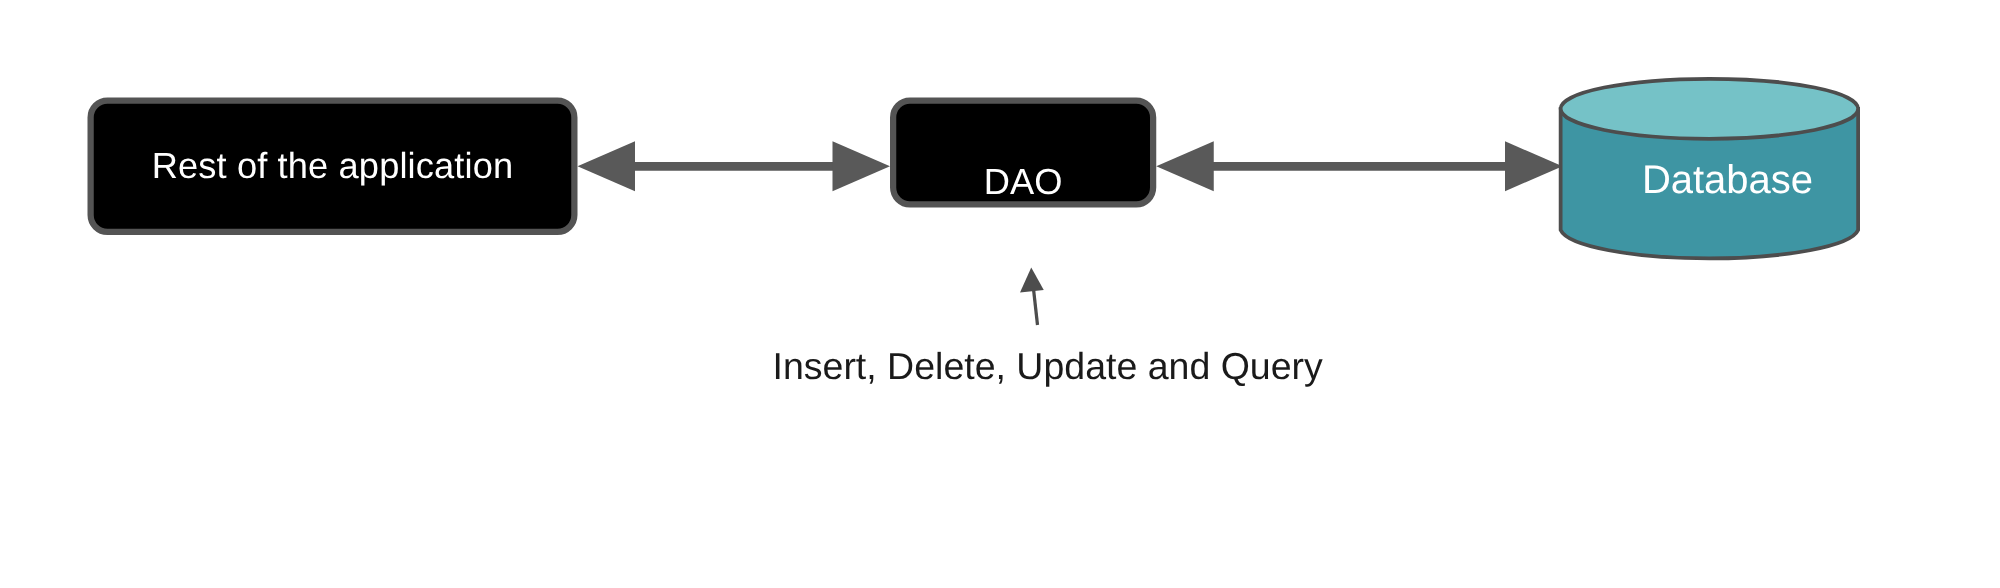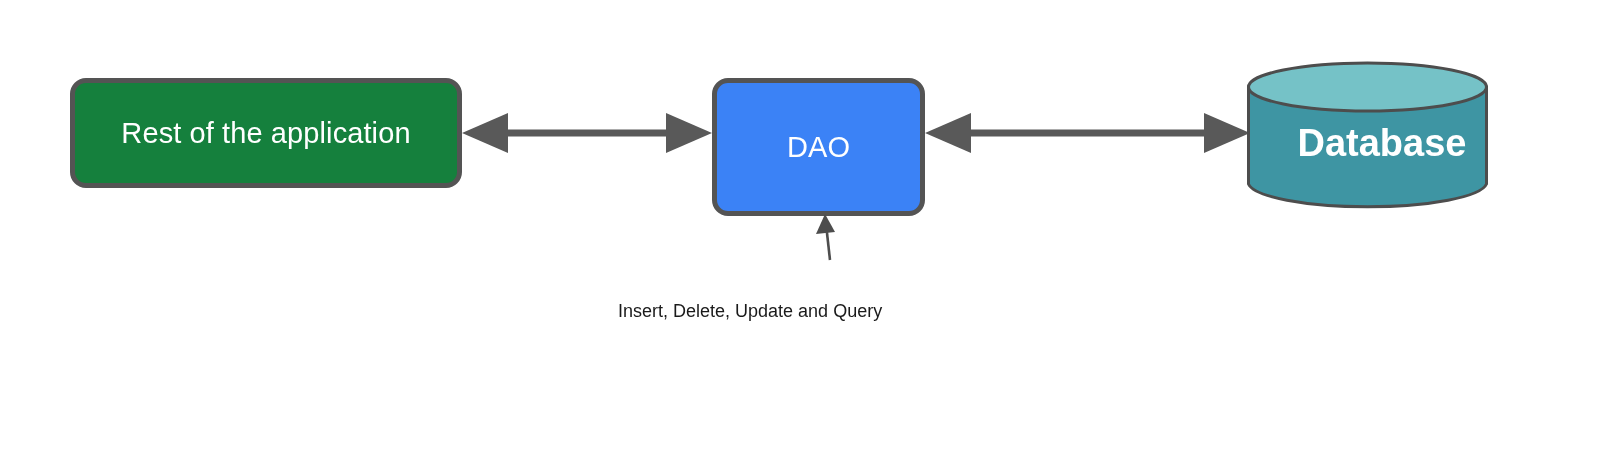--- a/index.html
+++ b/index.html
@@ -29,33 +29,34 @@
     display: flex;
     align-items: center;
     justify-content: center;
   }
 
   .node-app {
     left: 70px;
     top: 78px;
     width: 392px;
     height: 110px;
-    background: #15803d;
+    background: #000000;
     border: 5px solid #545454;
     border-radius: 16px;
   }
 
   .node-dao {
     left: 712px;
     top: 78px;
     width: 213px;
-    height: 138px;
-    background: #3b82f6;
+    height: 88px;
+    background: #000000;
     border: 5px solid #545454;
     border-radius: 16px;
+    align-items: flex-end;
   }
 
   .node-label {
     color: #ffffff;
     font-size: 29px;
     line-height: 1;
     letter-spacing: 0.1px;
     white-space: nowrap;
     user-select: none;
   }
@@ -80,25 +81,24 @@
     left: 0;
     top: 0;
     width: 270px;
     height: 147px;
     display: flex;
     align-items: center;
     justify-content: center;
     padding-top: 14px;
     box-sizing: border-box;
     color: #ffffff;
-    font-size: 38px;
+    font-size: 32px;
     line-height: 1;
     white-space: nowrap;
     user-select: none;
-    font-weight: bold;
   }
 
   
   .connector {
     position: absolute;
     top: 104px;
     height: 58px;
     overflow: visible;
   }
   .conn-app-dao { left: 460px; width: 254px; }
@@ -110,24 +110,24 @@
     left: 806px;
     top: 210px;
     width: 44px;
     height: 52px;
     overflow: visible;
   }
 
   .caption {
     position: absolute;
     left: 618px;
-    top: 288px;
+    top: 270px;
     width: 460px;
     color: #1a1a1a;
-    font-size: 18px;
+    font-size: 30px;
     line-height: 47px;
     white-space: nowrap;
     user-select: none;
   }
   .caption-line { display: block; }
 </style>
 </head>
 <body>
 
 <div class="canvas">

